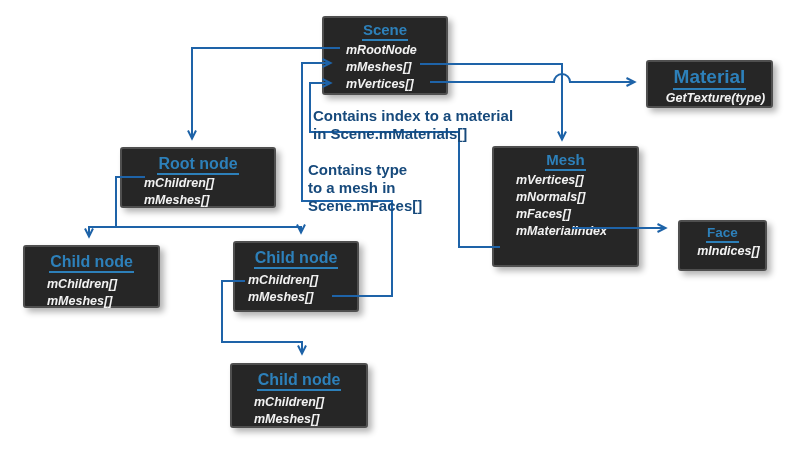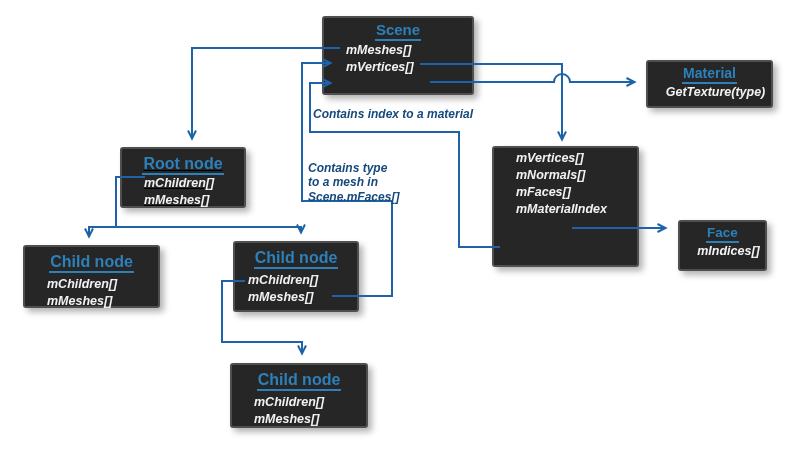--- a/index.html
+++ b/index.html
@@ -58,56 +58,57 @@
     fill:none;
     stroke:#1e63a8;
     stroke-width:2;
   }
 
   
   .note{
     position:absolute;
     z-index:3;
     color:#174a7c;
-    font-style:italic;
     font-weight:bold;
-    font-size:12px;
+    font-size:15px;
     line-height:1.2;
     white-space:nowrap;
   }
 </style>
 </head>
 <body>
 
 <div class="canvas">
 
-  <div class="box" style="left:322px;top:16px;width:152px;height:79px;">
+  <div class="box" style="left:322px;top:16px;width:126px;height:79px;">
     <div class="title"><span>Scene</span></div>
     <div class="members">
+      <div class="member">mRootNode</div>
       <div class="member">mMeshes[]</div>
       <div class="member">mVertices[]</div>
     </div>
   </div>
 
   <div class="box compact" style="left:646px;top:60px;width:127px;height:48px;">
-    <div class="title" style="font-size:14px;"><span>Material</span></div>
+    <div class="title" style="font-size:19px;"><span>Material</span></div>
     <div class="members">
       <div class="member">GetTexture(type)</div>
     </div>
   </div>
 
-  <div class="box node" style="left:120px;top:147px;width:126px;height:61px;text-decoration:underline;">
+  <div class="box node" style="left:120px;top:147px;width:156px;height:61px;">
     <div class="title"><span>Root node</span></div>
     <div class="members" style="padding-top:1px;">
       <div class="member">mChildren[]</div>
       <div class="member">mMeshes[]</div>
     </div>
   </div>
 
   <div class="box mesh" style="left:492px;top:146px;width:147px;height:121px;">
+    <div class="title"><span>Mesh</span></div>
     <div class="members">
       <div class="member">mVertices[]</div>
       <div class="member">mNormals[]</div>
       <div class="member">mFaces[]</div>
       <div class="member">mMaterialIndex</div>
     </div>
   </div>
 
   <div class="box compact" style="left:678px;top:220px;width:89px;height:51px;">
     <div class="title" style="font-size:13.5px;"><span>Face</span></div>
@@ -135,20 +136,21 @@
   <div class="box node" style="left:230px;top:363px;width:138px;height:65px;">
     <div class="title"><span>Child node</span></div>
     <div class="members">
       <div class="member">mChildren[]</div>
       <div class="member">mMeshes[]</div>
     </div>
   </div>
 
   <div class="note" style="left:313px;top:107px;">
     <div>Contains index to a material</div>
+    <div>in Scene.mMaterials[]</div>
   </div>
 
   <div class="note" style="left:308px;top:161px;">
     <div>Contains type</div>
     <div>to a mesh in</div>
     <div>Scene.mFaces[]</div>
   </div>
 
   <svg class="connectors" width="800" height="459" viewBox="0 0 800 459">
     <defs>

